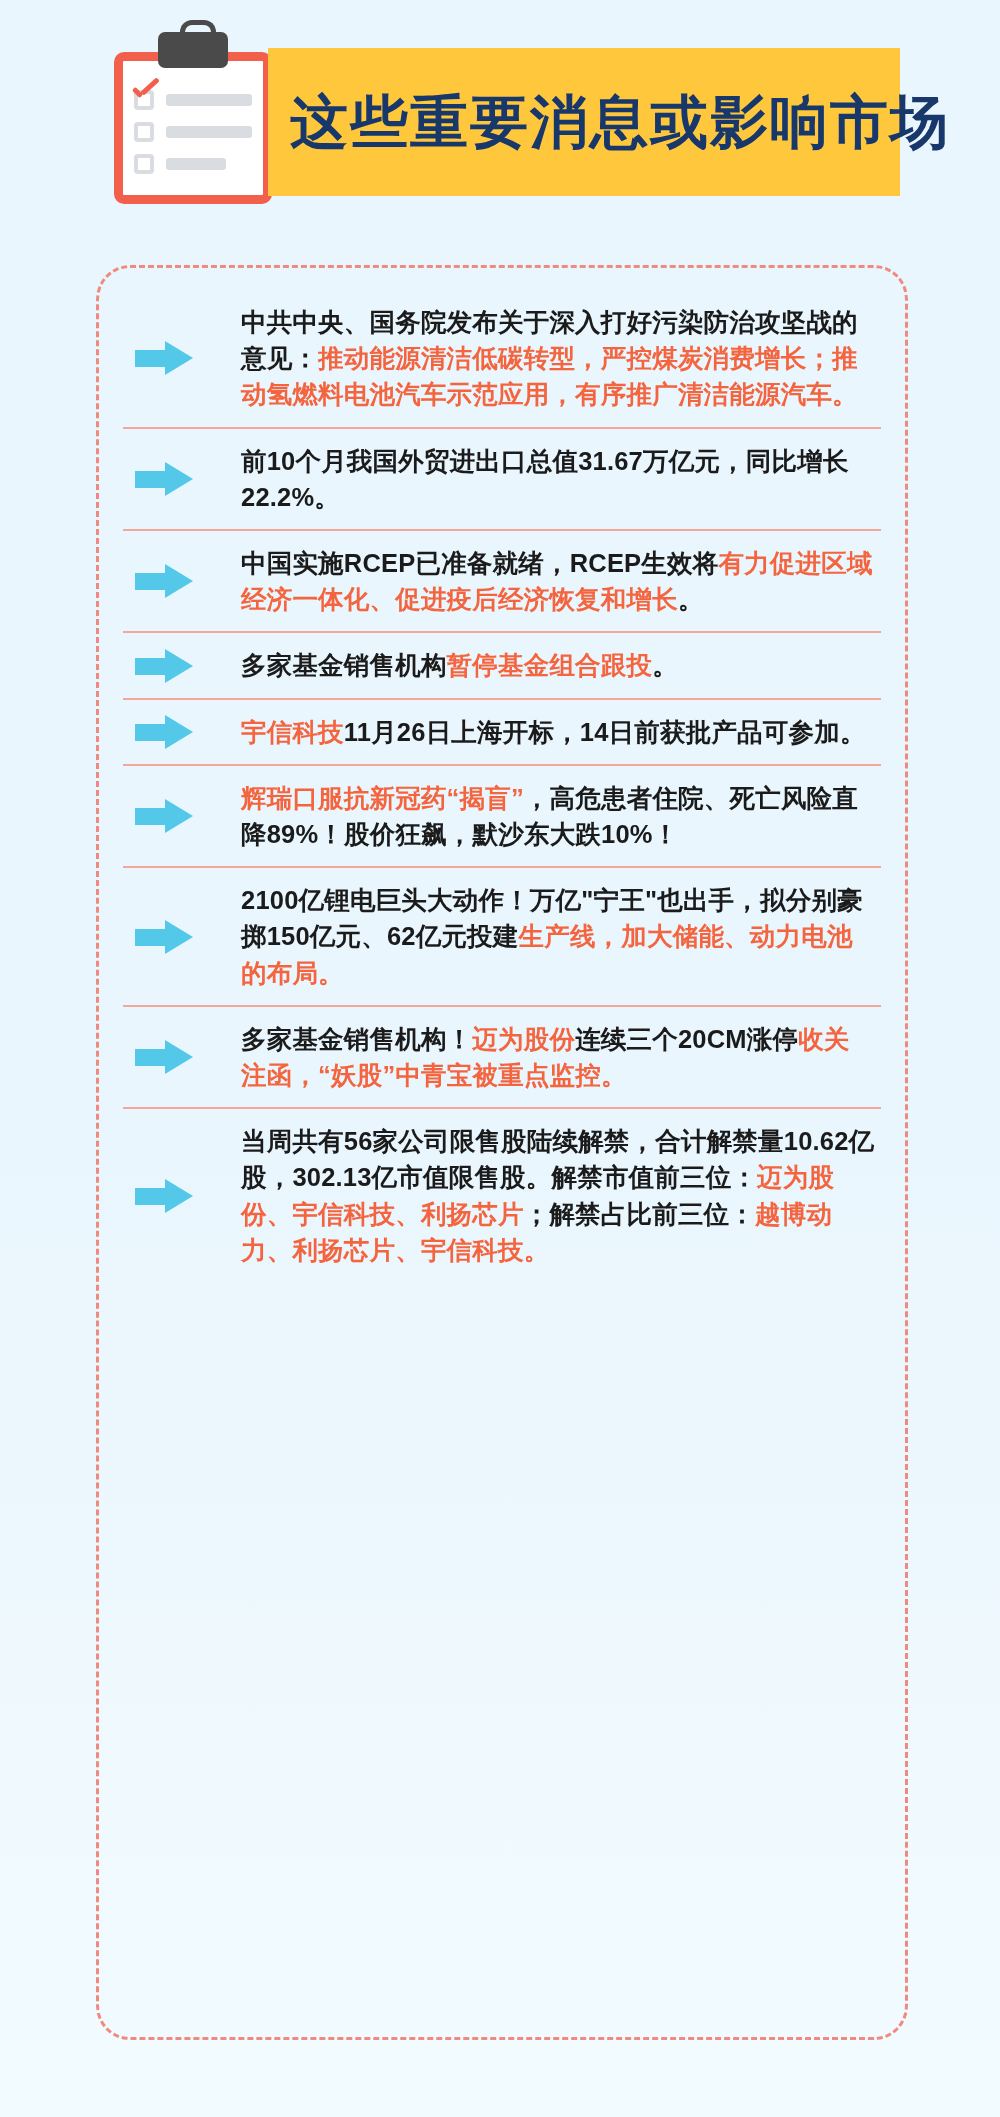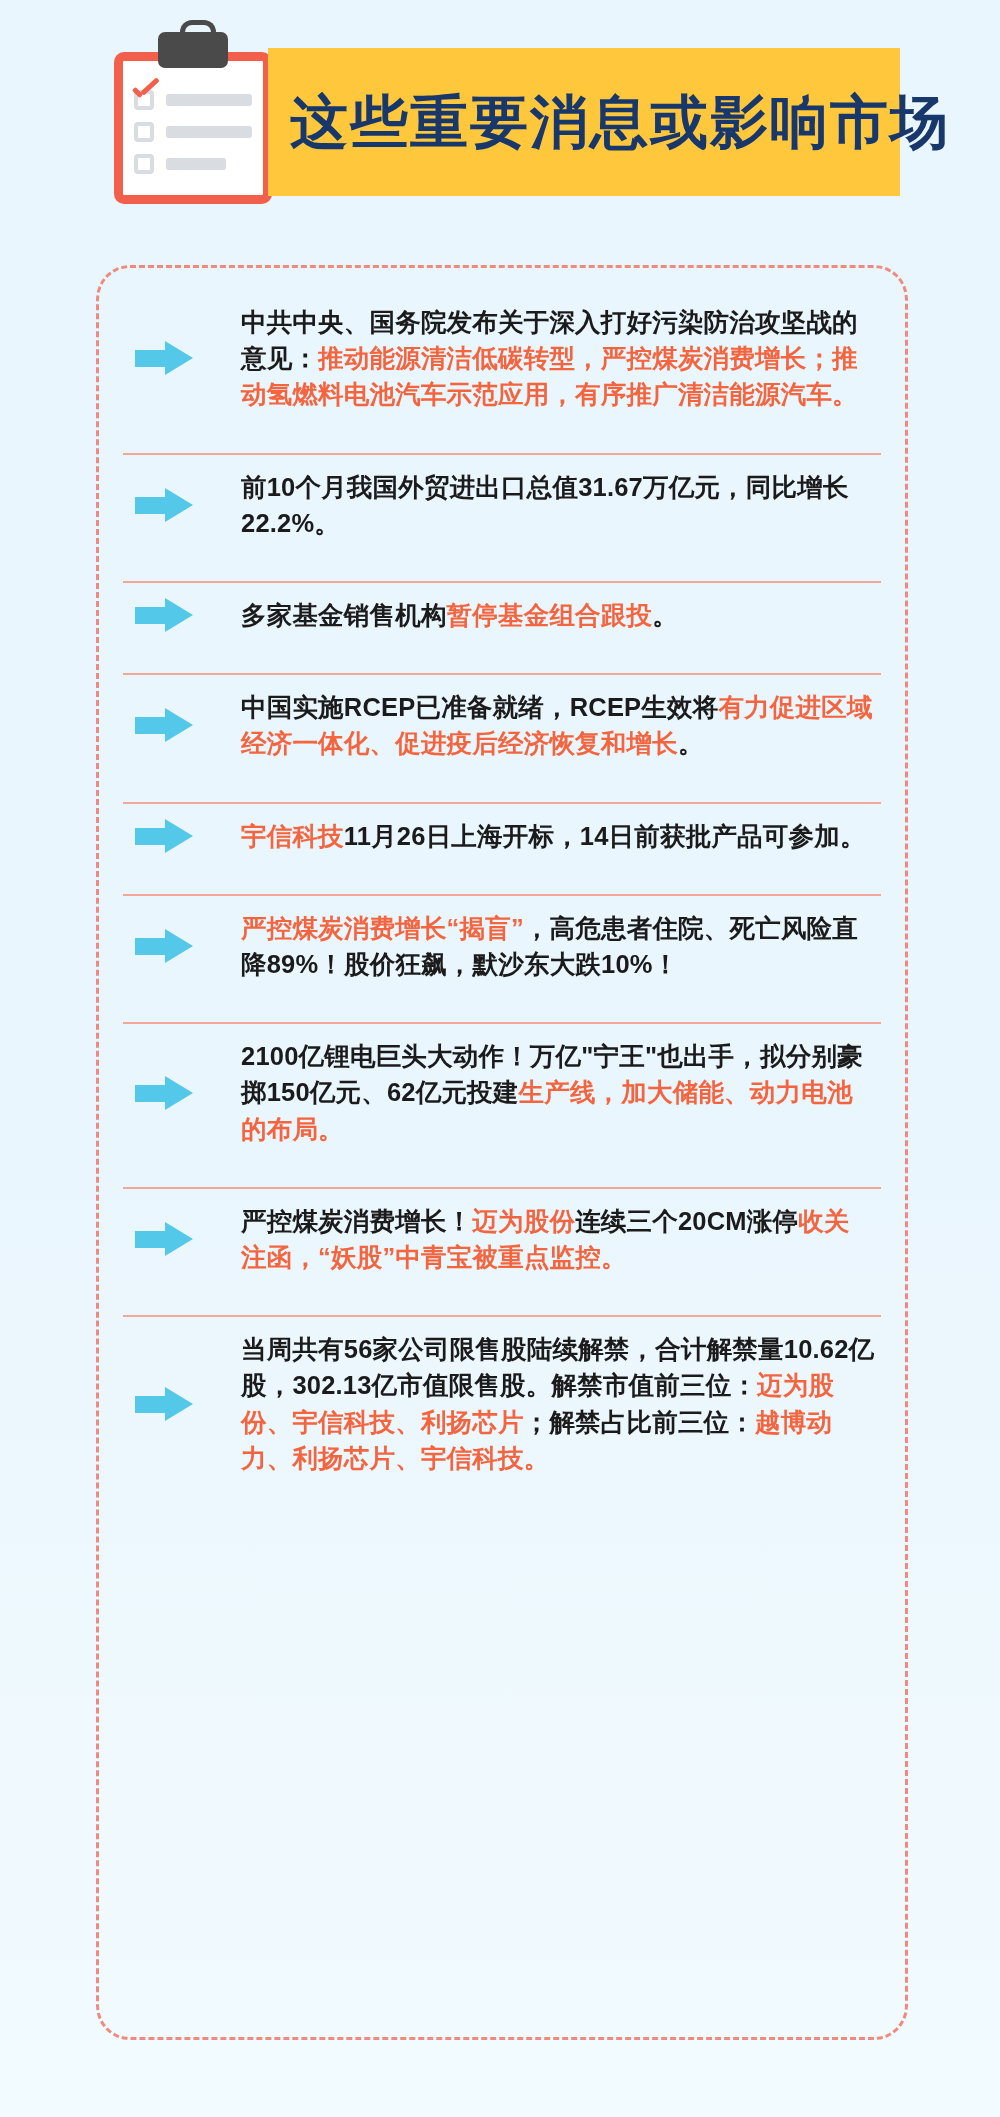--- a/index.html
+++ b/index.html
@@ -152,21 +152,20 @@
   }
   .item {
     position: relative;
     display: flex;
     align-items: center;
     padding: 14px 0 14px 0;
     min-height: 62px;
   }
   .item + .item {
     border-top: 2px solid #f3a79b;
-    margin-top: 26px;
   }
   .arrow-cell {
     flex: 0 0 118px;
     display: flex;
     align-items: center;
     justify-content: flex-start;
     padding-left: 12px;
     align-self: center;
   }
   .arrow {
@@ -245,66 +244,66 @@
           </div>
           <div class="text"><span>前10个月我国外贸进出口总值31.67万亿元，同比增长22.2%。</span></div>
         </div>
         <div class="item">
           <div class="arrow-cell">
             <div class="arrow">
               <span class="shaft"></span>
               <span class="head"></span>
             </div>
           </div>
+          <div class="text"><span>中国实施RCEP已准备就绪，RCEP生效将</span><span class="hl">有力促进区域经济一体化、促进疫后经济恢复和增长</span><span>。</span></div>
+        </div>
+        <div class="item">
+          <div class="arrow-cell">
+            <div class="arrow">
+              <span class="shaft"></span>
+              <span class="head"></span>
+            </div>
+          </div>
           <div class="text"><span>多家基金销售机构</span><span class="hl">暂停基金组合跟投</span><span>。</span></div>
         </div>
         <div class="item">
           <div class="arrow-cell">
             <div class="arrow">
               <span class="shaft"></span>
               <span class="head"></span>
             </div>
           </div>
-          <div class="text"><span>中国实施RCEP已准备就绪，RCEP生效将</span><span class="hl">有力促进区域经济一体化、促进疫后经济恢复和增长</span><span>。</span></div>
-        </div>
-        <div class="item">
-          <div class="arrow-cell">
-            <div class="arrow">
-              <span class="shaft"></span>
-              <span class="head"></span>
-            </div>
-          </div>
           <div class="text"><span class="hl">宇信科技</span><span>11月26日上海开标，14日前获批产品可参加。</span></div>
         </div>
         <div class="item">
           <div class="arrow-cell">
             <div class="arrow">
               <span class="shaft"></span>
               <span class="head"></span>
             </div>
           </div>
-          <div class="text"><span class="hl">严控煤炭消费增长“揭盲”</span><span>，高危患者住院、死亡风险直降89%！股价狂飙，默沙东大跌10%！</span></div>
+          <div class="text"><span class="hl">辉瑞口服抗新冠药“揭盲”</span><span>，高危患者住院、死亡风险直降89%！股价狂飙，默沙东大跌10%！</span></div>
         </div>
         <div class="item">
           <div class="arrow-cell">
             <div class="arrow">
               <span class="shaft"></span>
               <span class="head"></span>
             </div>
           </div>
           <div class="text"><span>2100亿锂电巨头大动作！万亿"宁王"也出手，拟分别豪掷150亿元、62亿元投建</span><span class="hl">生产线，加大储能、动力电池的布局。</span></div>
         </div>
         <div class="item">
           <div class="arrow-cell">
             <div class="arrow">
               <span class="shaft"></span>
               <span class="head"></span>
             </div>
           </div>
-          <div class="text"><span>严控煤炭消费增长！</span><span class="hl">迈为股份</span><span>连续三个20CM涨停</span><span class="hl">收关注函，“妖股”中青宝被重点监控。</span></div>
+          <div class="text"><span>多家基金销售机构！</span><span class="hl">迈为股份</span><span>连续三个20CM涨停</span><span class="hl">收关注函，“妖股”中青宝被重点监控。</span></div>
         </div>
         <div class="item">
           <div class="arrow-cell">
             <div class="arrow">
               <span class="shaft"></span>
               <span class="head"></span>
             </div>
           </div>
           <div class="text"><span>当周共有56家公司限售股陆续解禁，合计解禁量10.62亿股，302.13亿市值限售股。解禁市值前三位：</span><span class="hl">迈为股份、宇信科技、利扬芯片</span><span>；解禁占比前三位：</span><span class="hl">越博动力、利扬芯片、宇信科技。</span></div>
         </div>

